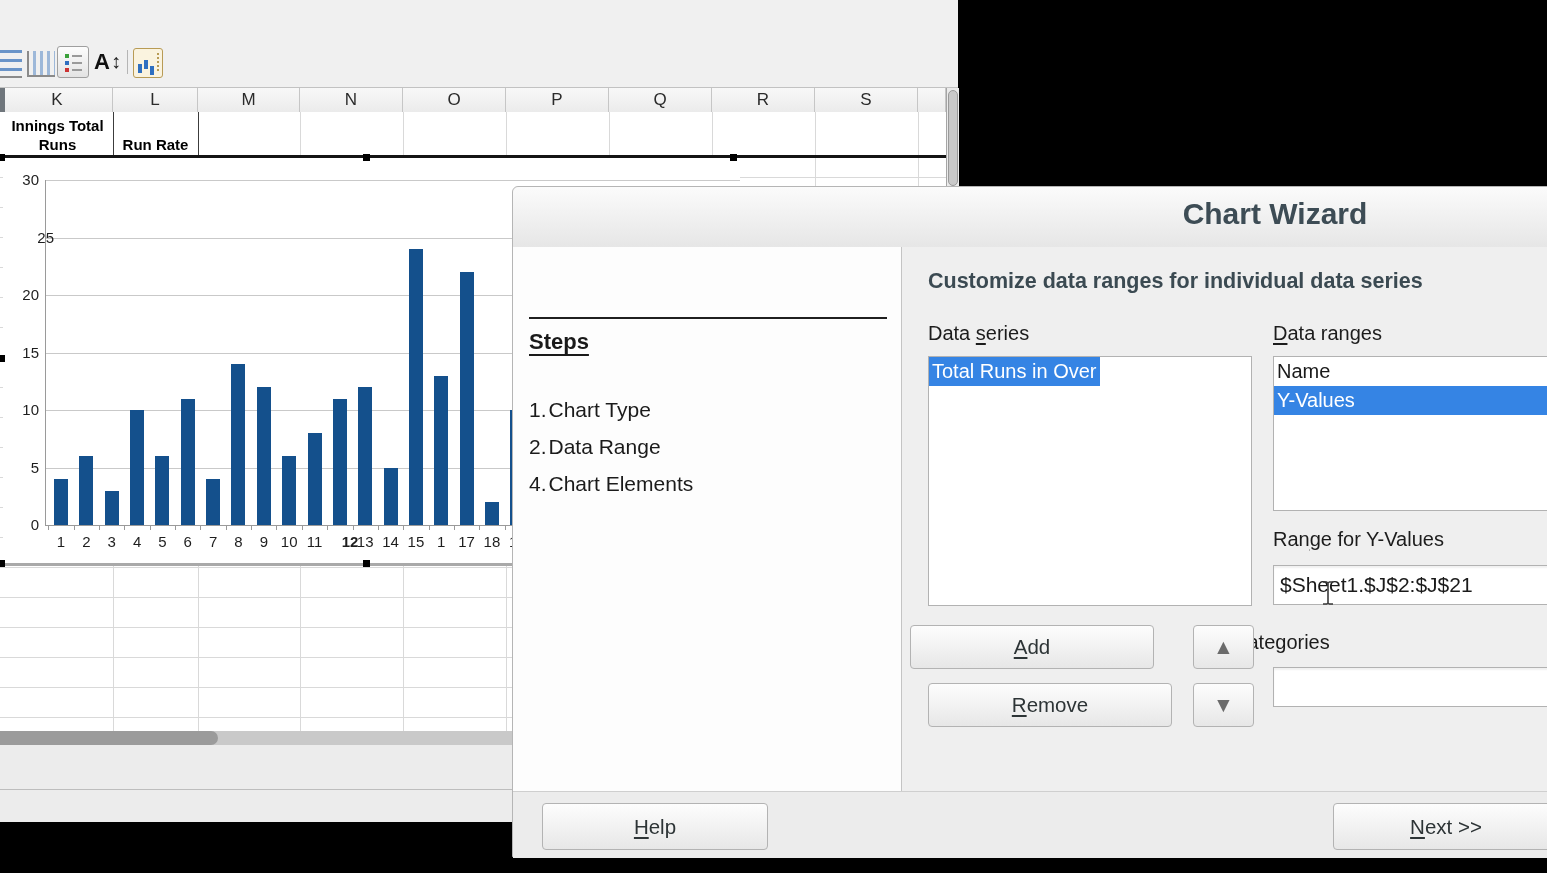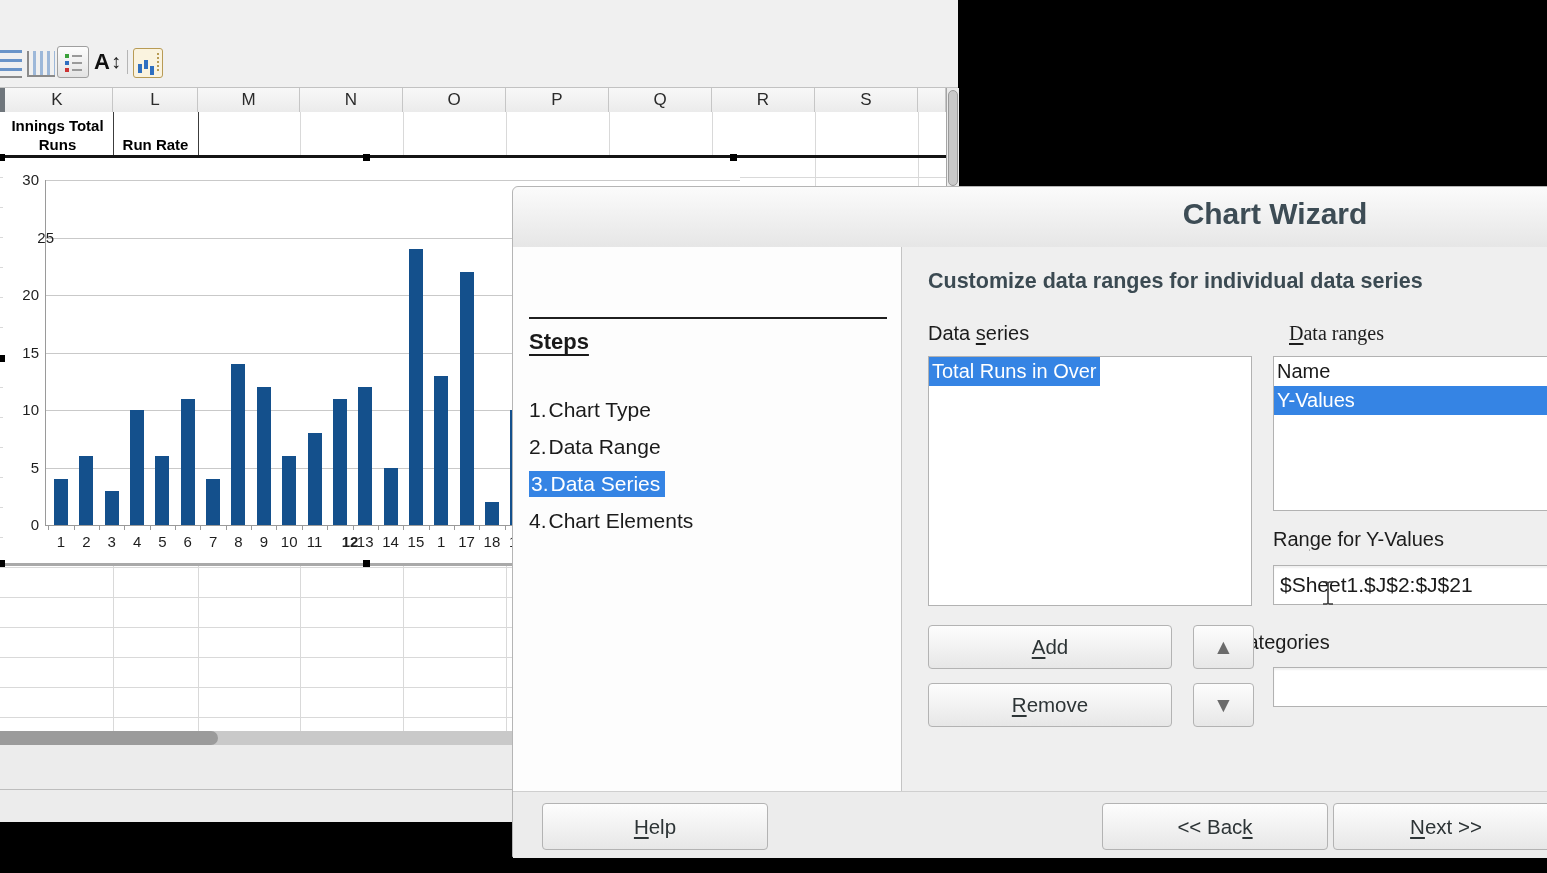--- a/index.html
+++ b/index.html
@@ -78,21 +78,21 @@
   #dr-list{left:760px;top:169px;width:749px;height:155px;}
   .lb-item{height:29px;line-height:29px;font-size:20px;color:#1a1a1a;padding-left:3px;white-space:nowrap;}
   .lb-item-inlinesel{display:inline-block;color:#fff;padding:0 3px;}
   .textfield{position:absolute;background:#fff;border:1px solid #b2b2b2;box-sizing:border-box;
      font-size:21px;color:#1a1a1a;line-height:38px;padding-left:6px;white-space:nowrap;overflow:hidden;
      box-shadow:inset 0 2px 2px rgba(0,0,0,0.06);}
   #range-input{left:760px;top:378px;width:749px;height:40px;}
   #cat-input{left:760px;top:480px;width:749px;height:40px;}
   .btn{position:absolute;background:linear-gradient(#fdfdfd,#e7e7e7);border:1px solid #b3b3b3;border-radius:4px;
      box-sizing:border-box;text-align:center;font-size:20.5px;color:#2d3436;cursor:default;}
-  #btn-add{left:415px;top:438px;width:244px;height:44px;line-height:42px;}
+  #btn-add{left:397px;top:438px;width:244px;height:44px;line-height:42px;}
   #btn-remove{left:415px;top:496px;width:244px;height:44px;line-height:42px;}
   #btn-up{left:680px;top:438px;width:61px;height:44px;line-height:42px;font-size:21px;color:#6b6b6b;}
   #btn-down{left:680px;top:496px;width:61px;height:44px;line-height:42px;font-size:21px;color:#6b6b6b;}
   #dlg-bottombar{position:absolute;left:0;top:604px;width:1524px;height:67px;background:#ececec;border-top:1px solid #cfcfcf;box-sizing:border-box;}
   #btn-help{left:29px;top:11px;width:226px;height:47px;line-height:45px;}
   #btn-back{left:589px;top:11px;width:226px;height:47px;line-height:45px;}
   #btn-next{left:820px;top:11px;width:226px;height:47px;line-height:45px;}
   #cursor-ibeam{position:absolute;left:1320px;top:580px;z-index:50;}
 </style>
 </head>
@@ -243,52 +243,50 @@
   <div id="dlg-titlebar">
     <div id="dlg-title">Chart Wizard</div>
   </div>
 
   <div id="steps-panel">
     <div id="steps-rule"></div>
     <div id="steps-title">Steps</div>
     <div id="steps-list">
         <div class="step-item"><span><span class="step-num">1.</span><span>Chart Type</span></span></div>
         <div class="step-item"><span><span class="step-num">2.</span><span>Data Range</span></span></div>
-        <div class="step-item"><span class="step-active" style="background: rgb(53, 132, 228);"><span class="step-num">3.</span><span>Data Series</span></span></div>
         <div class="step-item"><span><span class="step-num">4.</span><span>Chart Elements</span></span></div>
       </div>
   </div>
 
   <div id="dlg-heading">Customize data ranges for individual data series</div>
 
   <div class="dlg-label" style="left:415px;top:135px;">Data <u>s</u>eries</div>
   <div id="ds-list" class="listbox">
       <div class="lb-item" style="padding-left: 0px;"><span class="lb-item-inlinesel" style="background: rgb(53, 132, 228);">Total Runs in Over</span></div>
     </div>
 
-  <div class="dlg-label" style="left:776px;top:135px;font-family:Liberation Serif, serif;"><u>D</u>ata ranges</div>
+  <div class="dlg-label" style="left:760px;top:135px;"><u>D</u>ata ranges</div>
   <div id="dr-list" class="listbox">
       <div class="lb-item">Name</div>
       <div class="lb-item" style="background: rgb(53, 132, 228); color: rgb(255, 255, 255);">Y-Values</div>
     </div>
 
   <div class="dlg-label" style="left:760px;top:341px;">Ran<u>g</u>e for Y-Values</div>
   <div id="range-input" class="textfield">$Sheet1.$J$2:$J$21</div>
 
   <div class="dlg-label" style="left:720px;top:444px;"><u>C</u>ategories</div>
   <div id="cat-input" class="textfield"></div>
 
   <div id="btn-add" class="btn"><u>A</u>dd</div>
   <div id="btn-remove" class="btn"><u>R</u>emove</div>
   <div id="btn-up" class="btn"><span>▲</span></div>
   <div id="btn-down" class="btn"><span>▼</span></div>
 
   <div id="dlg-bottombar">
     <div id="btn-help" class="btn"><u>H</u>elp</div>
-    <div id="btn-back" class="btn">&lt;&lt; Bac<u>k</u></div>
     <div id="btn-next" class="btn"><u>N</u>ext &gt;&gt;</div>
   </div>
 </div>
 
 <svg id="cursor-ibeam" width="16" height="26">
   <g stroke="#3a3a3a" stroke-width="1.6" fill="none">
     <path d="M3 2 H7 M9 2 H13 M8 3 V23 M3 24 H7 M9 24 H13"></path>
     <path d="M7 2 Q8 3 9 2 M7 24 Q8 23 9 24"></path>
   </g>
 </svg>

